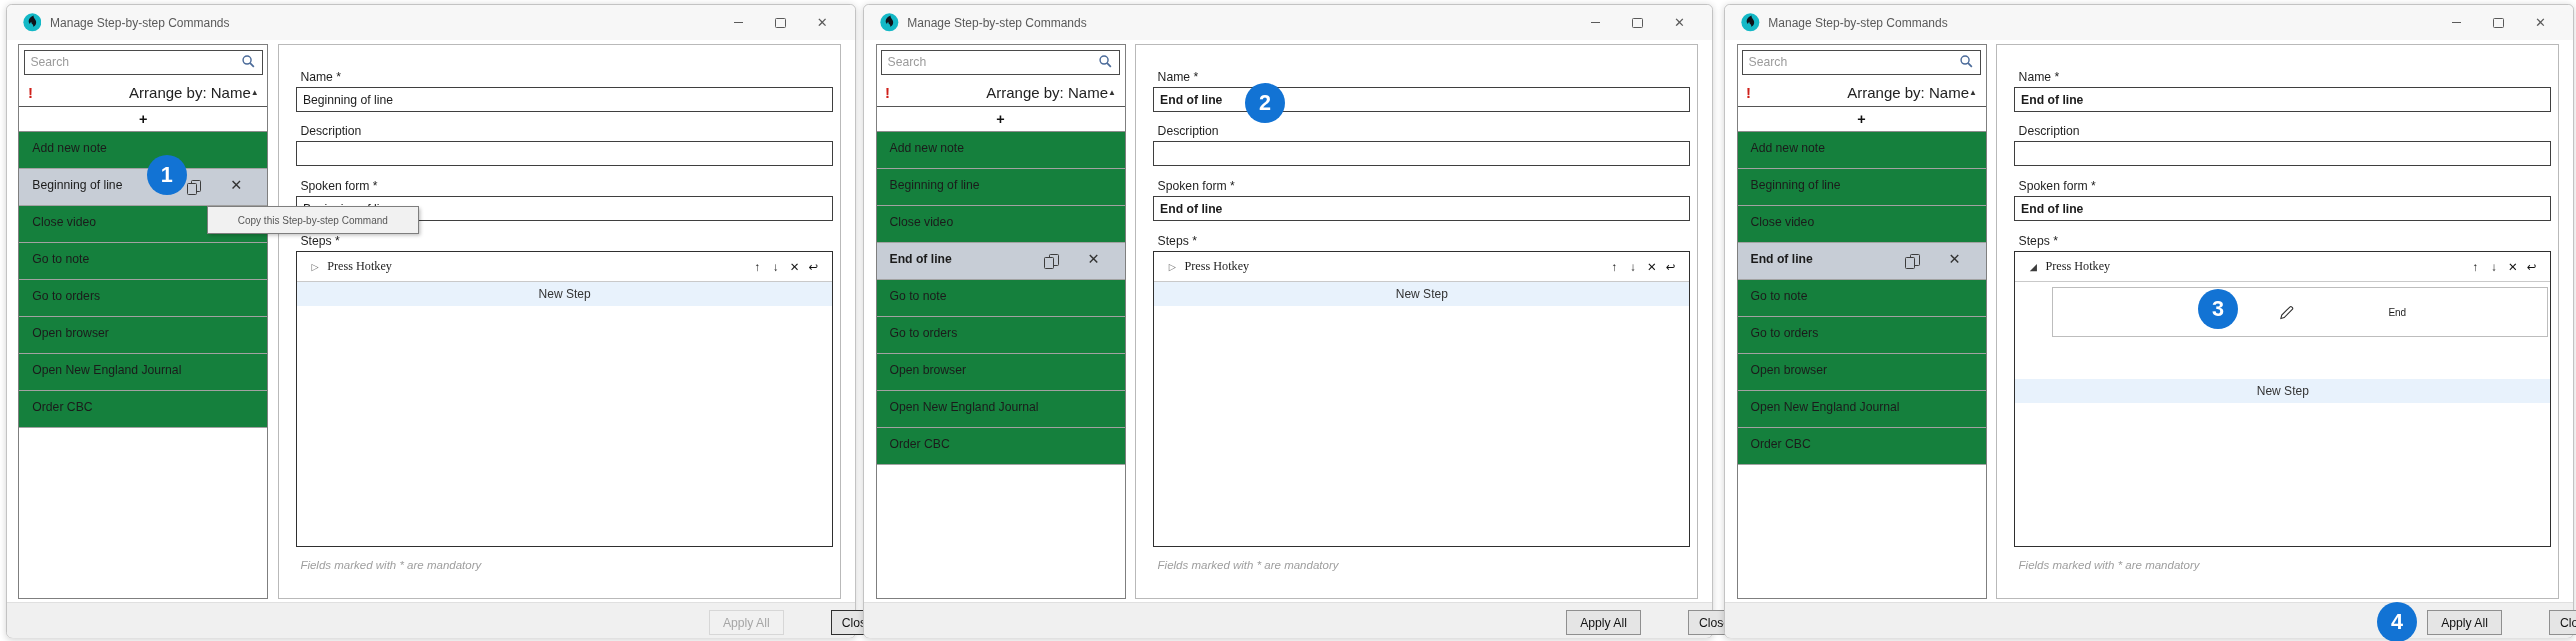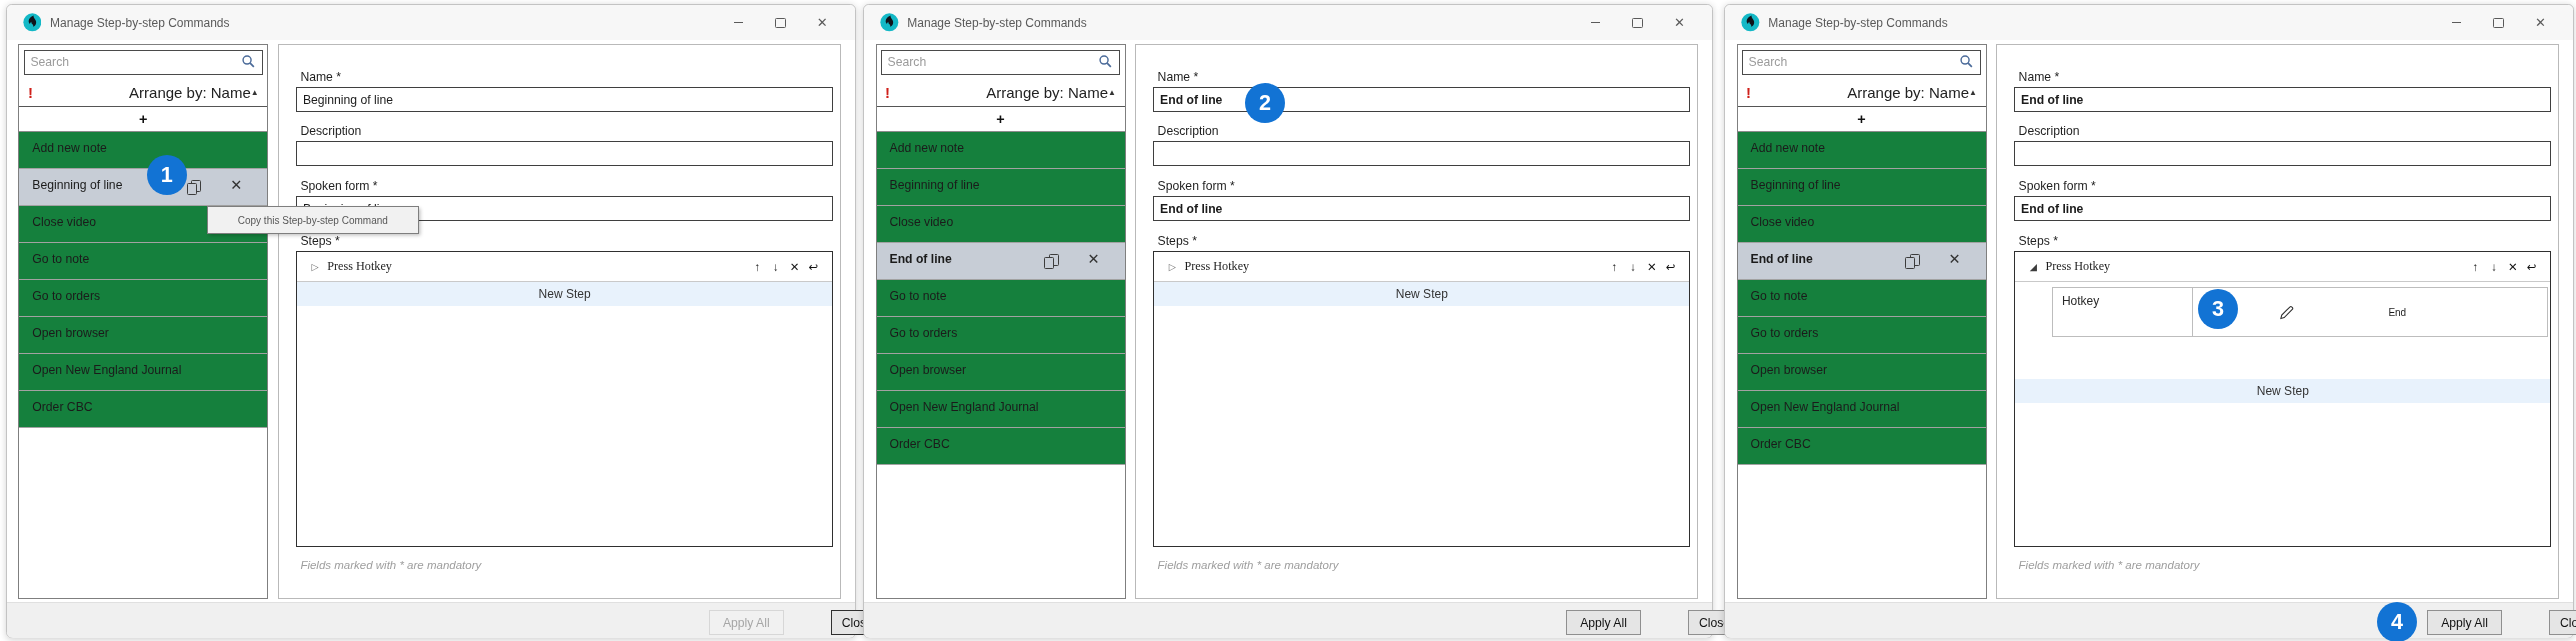--- a/index.html
+++ b/index.html
@@ -342,21 +342,20 @@
         <span class="expander">◢</span>
         <span class="stepname">Press Hotkey</span>
         <span class="stepicons">
           <span class="sic">↑</span>
           <span class="sic">↓</span>
           <span class="sic">✕</span>
           <span class="sic">↩</span>
         </span>
       </div>
       <div class="stepdetail">
-        <div class="hotkeycell">Hotkey</div>
         <svg class="pencil-ic" viewBox="0 0 24 24">
           <path d="M4 20l1.2-4.6L16.4 4.2a2 2 0 0 1 2.8 0l.6.6a2 2 0 0 1 0 2.8L8.6 18.8z" fill="none" stroke="#2f2f2f" stroke-width="1.5"></path>
           </svg>
         <span class="hotkeyval">End</span>
       </div>
       <div class="newstep ns-low">New Step</div>
     </div>
     <span class="mandatory">Fields marked with * are mandatory</span>
   </div>
 

